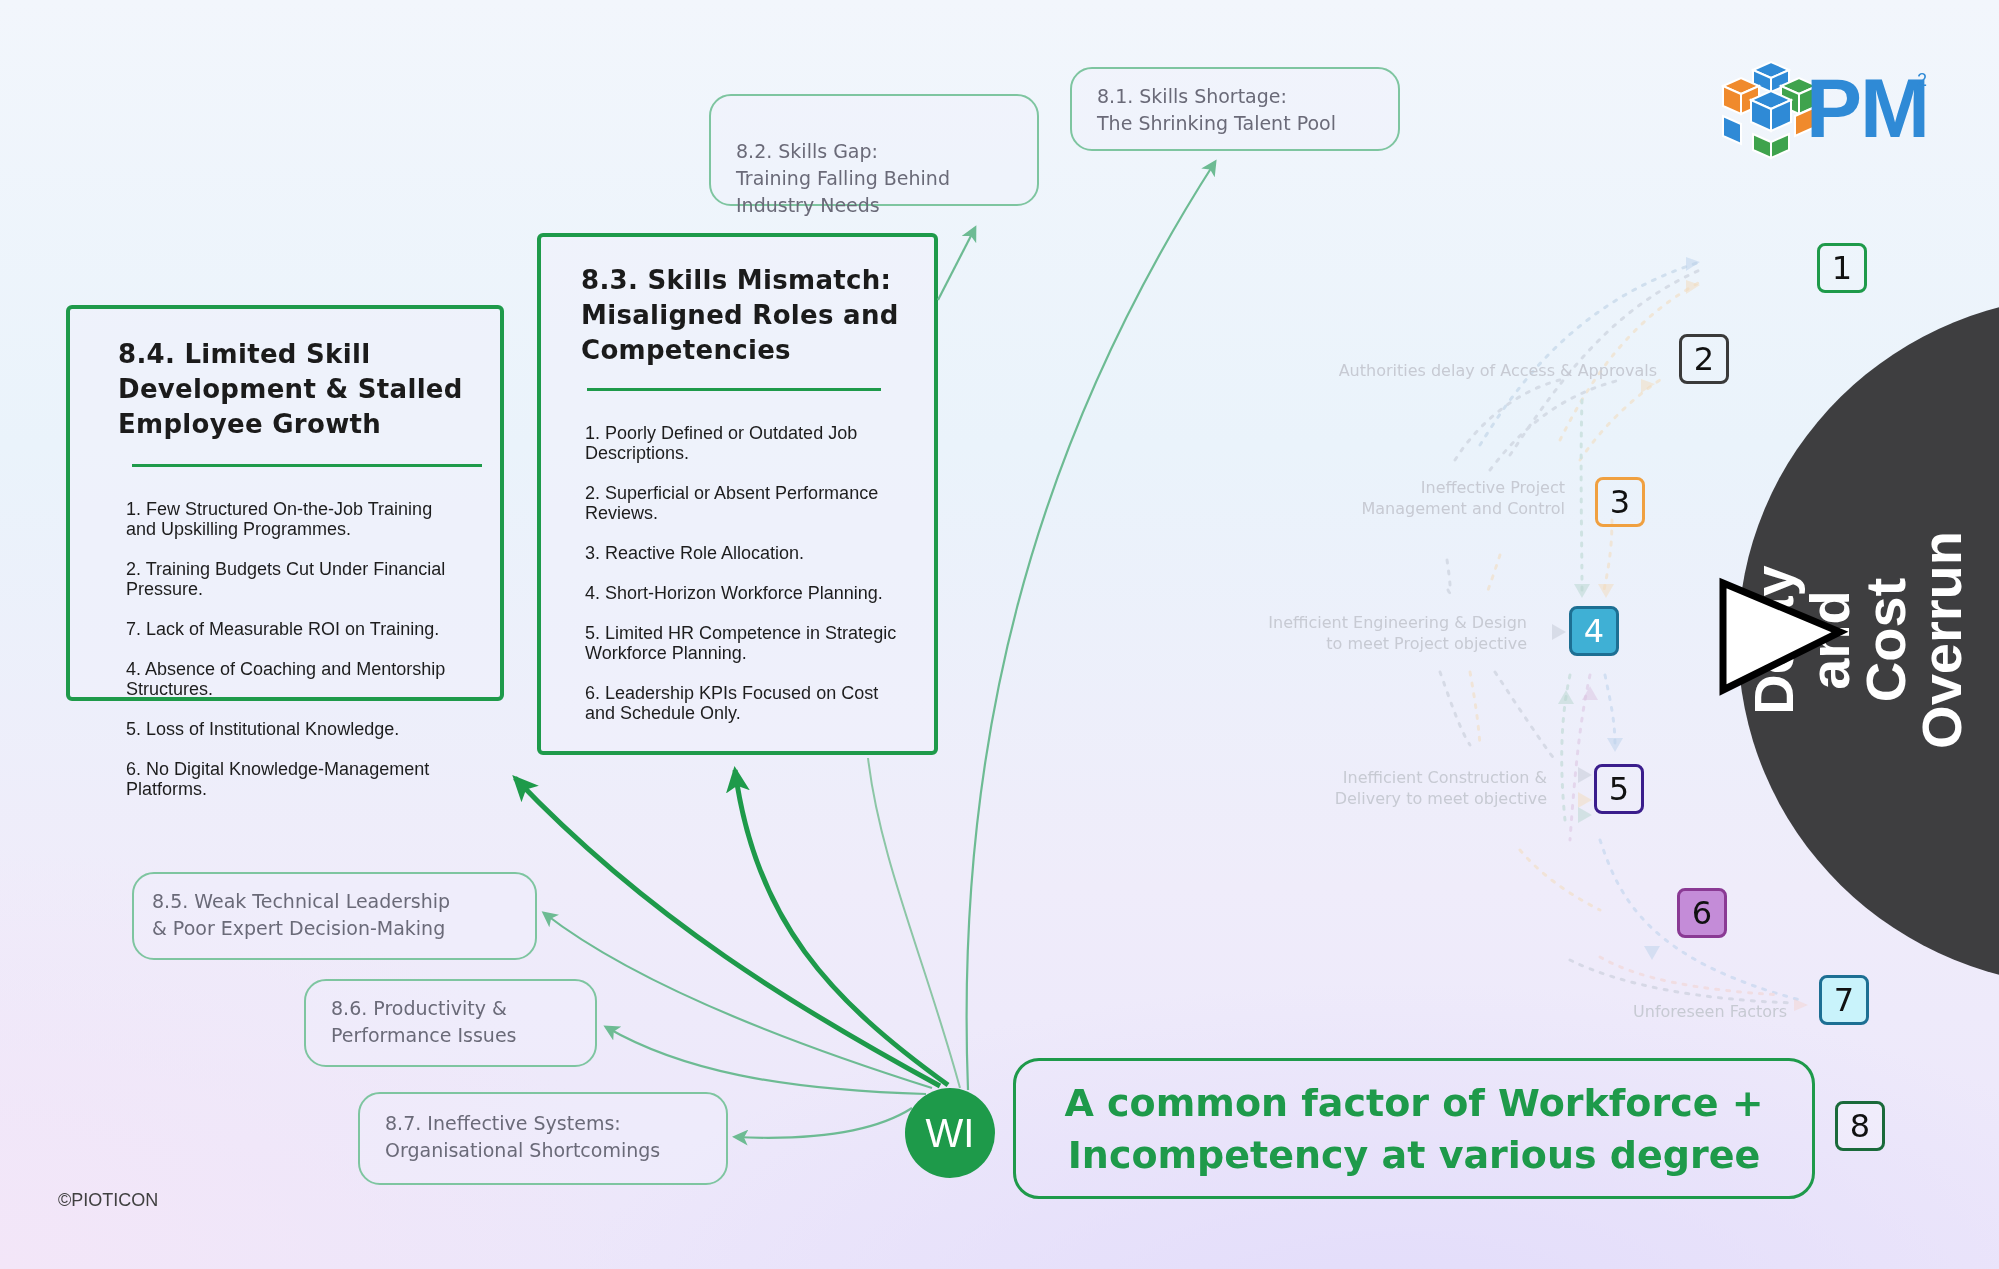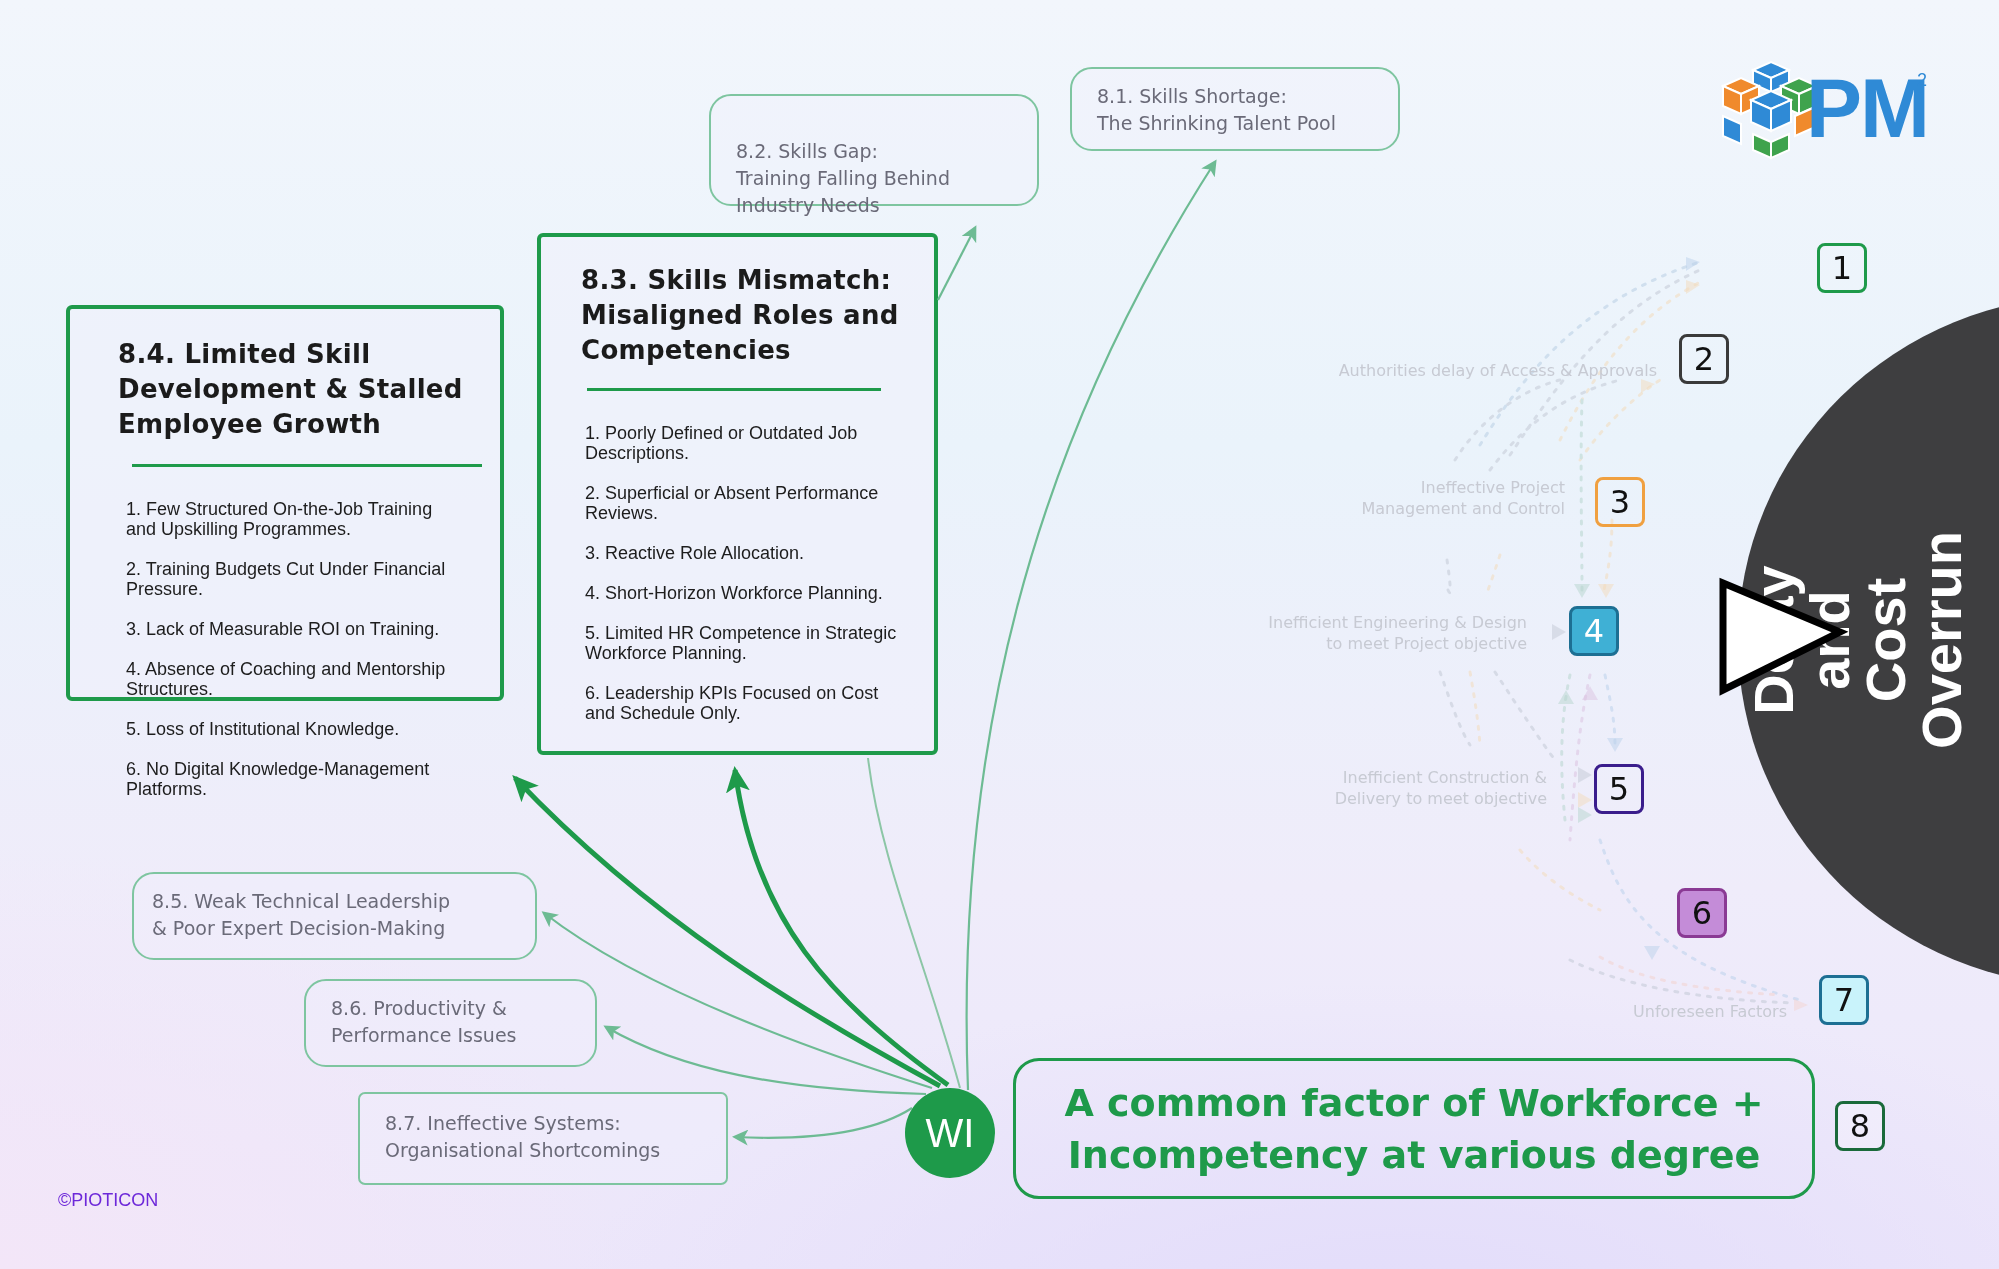--- a/index.html
+++ b/index.html
@@ -119,21 +119,21 @@
     font-size: 56px;
     line-height: 56px;
     color: #ffffff;
     text-align: center;
     white-space: pre-line;
   }
 
   #copyright {
     position: absolute; left: 58px; top: 1190px;
     font-family: "Liberation Sans", sans-serif;
-    font-size: 18px; color: #6d28d9;
+    font-size: 18px; color: #404040;
   }
 
   #logo { position: absolute; left: 1715px; top: 60px; width: 220px; height: 100px; }
   #logo-text {
     position: absolute; left: 1806px; top: 58px;
     font-family: "Liberation Sans", sans-serif;
     font-weight: bold; font-size: 84px; line-height: 100px;
     color: #2f8ad6; letter-spacing: -2px;
   }
   #logo-sup {
@@ -262,34 +262,34 @@
 Industry Needs</div>
   </div>
   <div class="sub-box" style="left:132px; top:872px; width:405px; height:88px; padding:14px 18px;">
     <div style="white-space:pre-line;">8.5. Weak Technical Leadership
 &amp; Poor Expert Decision-Making</div>
   </div>
   <div class="sub-box" style="left:304px; top:979px; width:293px; height:88px; padding:14px 25px;">
     <div style="white-space:pre-line;">8.6. Productivity &amp;
 Performance Issues</div>
   </div>
-  <div class="sub-box" style="left:358px; top:1092px; width:370px; height:93px; padding:16px 25px;border-radius:7px;">
+  <div class="sub-box" style="left:358px; top:1092px; width:370px; height:93px; padding:16px 25px;">
     <div style="white-space:pre-line;">8.7. Ineffective Systems:
 Organisational Shortcomings</div>
   </div>
 
   <div class="detail-box" style="left:66px; top:305px; width:438px; height:396px; padding:28px 30px 0 48px;">
     <div class="detail-title" style="white-space:pre-line;">8.4. Limited Skill
 Development &amp; Stalled
 Employee Growth</div>
     <div class="detail-rule" style="margin:22px 0 32px 14px; width:350px;"></div>
     <ul class="detail-list" style="padding-left:8px; width:340px;">
       <li>1. Few Structured On-the-Job Training and Upskilling Programmes.</li>
       <li>2. Training Budgets Cut Under Financial Pressure.</li>
-      <li>3. Lack of Measurable ROI on Training.</li>
+      <li>7. Lack of Measurable ROI on Training.</li>
       <li>4. Absence of Coaching and Mentorship Structures.</li>
       <li>5. Loss of Institutional Knowledge.</li>
       <li>6. No Digital Knowledge-Management Platforms.</li>
     </ul>
   </div>
 
   <div class="detail-box" style="left:537px; top:233px; width:401px; height:522px; padding:26px 26px 0 40px;">
     <div class="detail-title" style="white-space:pre-line;">8.3. Skills Mismatch:
 Misaligned Roles and
 Competencies</div>

